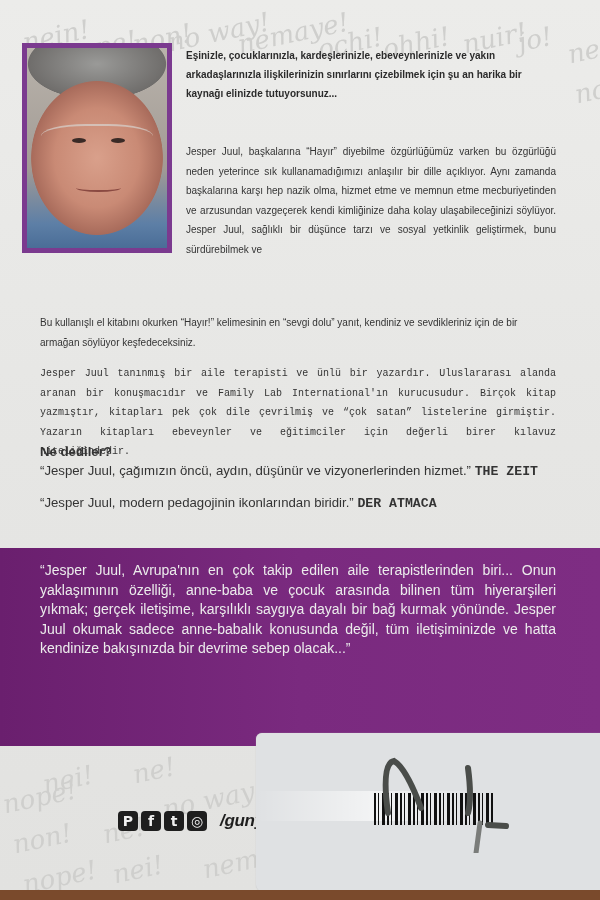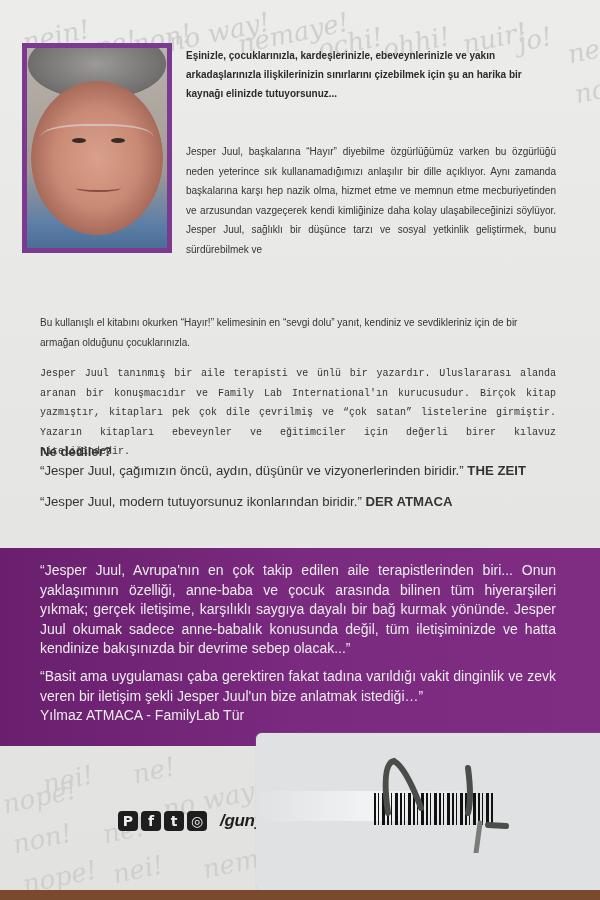--- a/index.html
+++ b/index.html
@@ -45,21 +45,21 @@
     .para {
       position: absolute; font-size: 10px; line-height: 19.5px; color: #343434;
       text-align: justify;
     }
     .p1 { left: 186px; top: 142px; width: 370px; }
     .p1b { left: 40px; top: 261px; width: 516px; }
     .p2 { left: 40px; top: 313px; width: 516px; text-align: left; }
     .p3 { left: 40px; top: 364px; width: 516px; font-family: Liberation Mono, monospace; }
     .quotes { position: absolute; left: 40px; top: 442px; width: 516px; font-size: 13.2px; line-height: 19px; color: #343434; }
     .quotes .heading { font-weight: bold; }
-    .quotes .src { font-weight: bold; }
+    .quotes .src { font-weight: bold; font-family: Liberation Mono, monospace; }
     .quotes .gap { height: 12px; }
     .band {
       position: absolute; left: 0; top: 548px; width: 600px; height: 198px;
       background: linear-gradient(90deg, #6a1f6e 0%, #7a2a7f 50%, #7e2d83 100%);
     }
     .band .q {
       position: absolute; left: 40px; width: 516px; font-size: 14px; line-height: 19.5px;
       color: #ececec; text-align: justify;
     }
     .band .q1 { top: 13px; }
@@ -123,41 +123,37 @@
       <div class="glasses"></div>
       <div class="eye" style="left:32%"></div>
       <div class="eye" style="left:60%"></div>
       <div class="mouth"></div>
     </div>
   </div>
 
   <div class="intro">Eşinizle, çocuklarınızla, kardeşlerinizle, ebeveynlerinizle ve yakın arkadaşlarınızla ilişkilerinizin sınırlarını çizebilmek için şu an harika bir kaynağı elinizde tutuyorsunuz...</div>
 
   <div class="para p1">Jesper Juul, başkalarına “Hayır” diyebilme özgürlüğümüz varken bu özgürlüğü neden yeterince sık kullanamadığımızı anlaşılır bir dille açıklıyor. Aynı zamanda başkalarına karşı hep nazik olma, hizmet etme ve memnun etme mecburiyetinden ve arzusundan vazgeçerek kendi kimliğinize daha kolay ulaşabileceğinizi söylüyor. Jesper Juul, sağlıklı bir düşünce tarzı ve sosyal yetkinlik geliştirmek, bunu sürdürebilmek ve</div>
-  <div class="para p2">Bu kullanışlı el kitabını okurken  “Hayır!” kelimesinin en “sevgi dolu” yanıt,  kendiniz ve sevdikleriniz için de bir armağan olduğunu çocuklarınızla.</div>
+  <div class="para p2">Bu kullanışlı el kitabını okurken  “Hayır!” kelimesinin en “sevgi dolu” yanıt,  kendiniz ve sevdikleriniz için de bir armağan söylüyor keşfedeceksiniz.</div>
   <div class="para p3">Jesper Juul tanınmış bir aile terapisti ve ünlü bir yazardır. Uluslararası alanda aranan bir konuşmacıdır ve Family Lab International'ın kurucusudur. Birçok kitap yazmıştır, kitapları pek çok dile çevrilmiş ve “çok satan” listelerine girmiştir. Yazarın kitapları ebeveynler ve eğitimciler için değerli birer kılavuz niteliğindedir.</div>
 
   <div class="quotes">
     <div class="heading">Ne dediler?</div>
     <div>
-      <span>“Jesper Juul, çağımızın öncü, aydın, düşünür ve vizyonerlerinden biridir.” </span><span class="src">THE ZEIT</span>
+      <span>“Jesper Juul, çağımızın öncü, aydın, düşünür ve vizyonerlerinden hizmet.” </span><span class="src">THE ZEIT</span>
     </div>
     <div class="gap"></div>
     <div>
-      <span>“Jesper Juul, modern tutuyorsunuz ikonlarından biridir.” </span><span class="src">DER ATMACA</span>
+      <span>“Jesper Juul, modern pedagojinin ikonlarından biridir.” </span><span class="src">DER ATMACA</span>
     </div>
   </div>
 
   <div class="band">
     <div class="q q1">
       <div>“Jesper Juul, Avrupa'nın en çok takip edilen aile terapistlerinden biri... Onun yaklaşımının özelliği, anne-baba ve çocuk arasında bilinen tüm hiyerarşileri yıkmak; gerçek iletişime, karşılıklı saygıya dayalı bir bağ kurmak yönünde. Jesper Juul okumak sadece anne-babalık konusunda değil, tüm iletişiminizde ve hatta kendinize bakışınızda bir devrime sebep olacak...”</div>
-    </div>
-    <div class="q q2">
-      <div>“Basit ama uygulaması çaba gerektiren fakat tadına varıldığı vakit dinginlik ve zevk veren bir iletişim şekli Jesper Juul'un bize anlatmak istediği…”</div>
-      <div class="who">Yılmaz ATMACA - FamilyLab Tür</div>
     </div>
   </div>
 
   <div class="social">
     <span class="sicon">P</span>
     <span class="sicon">f</span>
     <span class="sicon">t</span>
     <span class="sicon">◎</span>
     <span class="handle">/gunyayincilik</span>
   </div>

